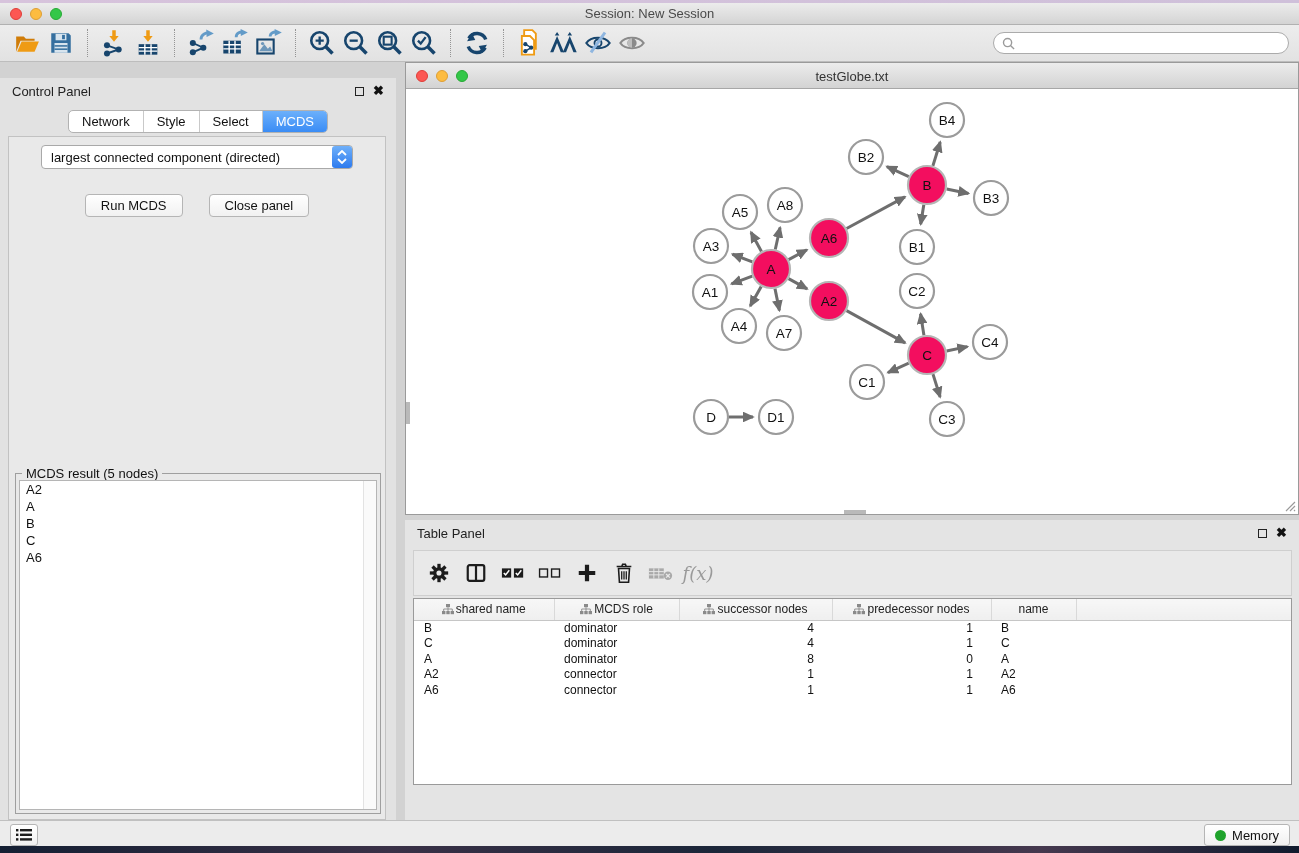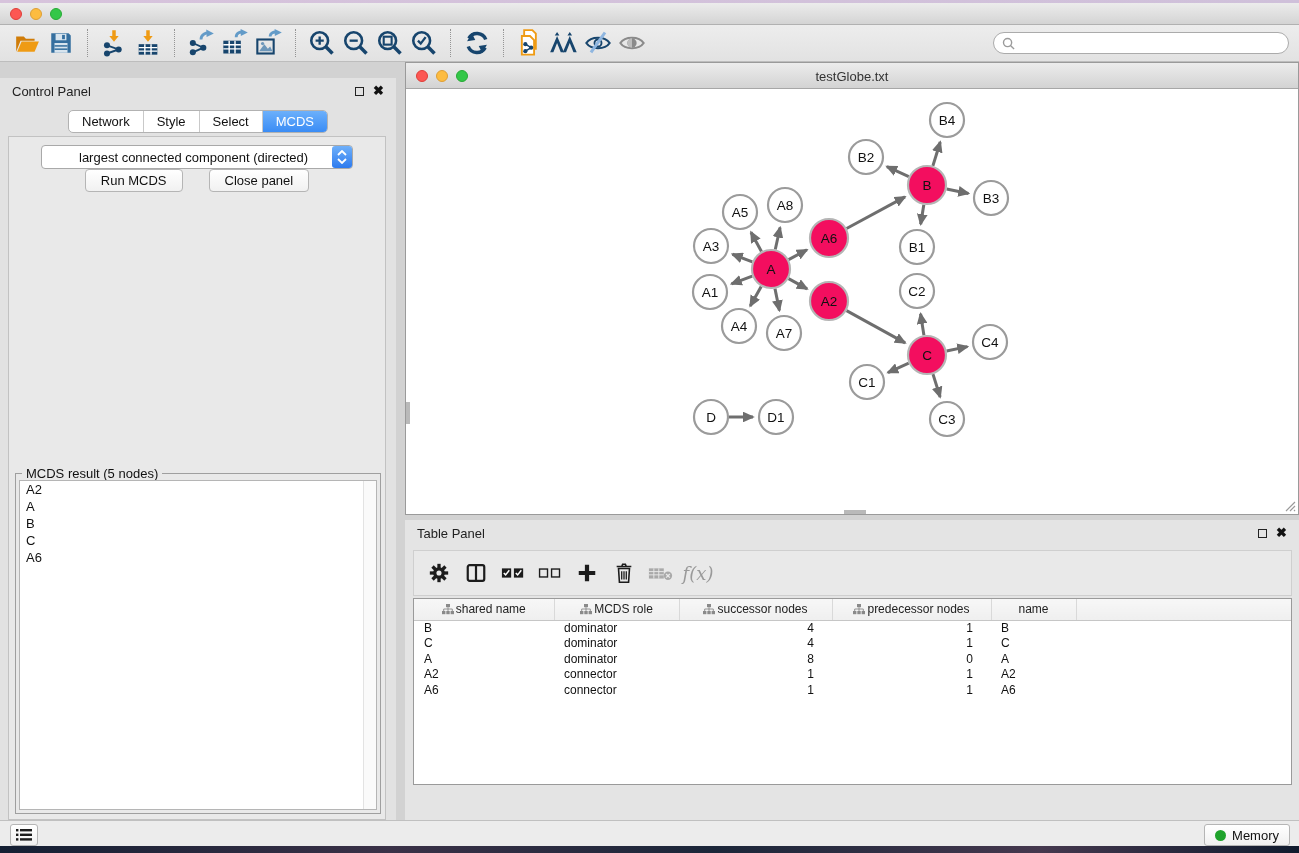--- a/index.html
+++ b/index.html
@@ -48,25 +48,25 @@
   .seg { display:flex; background:#fff; border:1px solid #b2b2b2; border-radius:5px; overflow:hidden; width:max-content; }
   .seg-item { font-size:13px; color:#111; padding:3px 13px; border-left:1px solid #c9c9c9; white-space:nowrap; }
   .seg-item:first-child { border-left:none; }
   .seg-item.active { background:linear-gradient(#6cb0fb,#3a8cf5); color:#fff; }
 
   .cp-tabs { position:absolute; left:50%; transform:translateX(-50%); top:32px; }
   .cp-content { position:absolute; left:8px; top:58px; width:378px; height:684px;
       background:#e9e9e9; border:1px solid #c2c2c2; }
   .opt-label { text-align:center; margin-top:17px; font-size:13px; color:#111; }
   .dropdown { position:relative; margin:8px auto 0; width:312px; height:24px; background:#fff;
-      border:1px solid #a9a9a9; border-radius:4px; display:flex; align-items:center;padding-left:28px; }
+      border:1px solid #a9a9a9; border-radius:4px; display:flex; align-items:center; }
   .dropdown .dval { font-size:13px; color:#111; padding-left:9px; flex:1; white-space:nowrap; overflow:hidden; }
   .dropdown .stepper { width:20px; height:22px; border-radius:3px; background:linear-gradient(#6fb0fa,#2d7bef);
       display:flex; flex-direction:column; align-items:center; justify-content:center; gap:2px; margin-right:0px; }
-  .btn-row { display:flex; justify-content:center; gap:26px; margin-top:0; }
+  .btn-row { display:flex; justify-content:center; gap:26px; margin-top:25px; }
   .push-btn { font-size:13px; color:#111; background:linear-gradient(#ffffff,#f1f1f1);
       border:1px solid #b5b5b5; border-radius:4px; padding:3px 15px; }
 
   .groupbox { position:absolute; left:6px; top:336px; width:366px; height:341px; border:1px solid #9f9f9f; }
   .groupbox .gb-label { position:absolute; top:-8px; left:6px; background:#e9e9e9; padding:0 4px; font-size:13px; color:#111; }
   .listbox { position:absolute; left:3px; top:6px; right:3px; bottom:3px; background:#fff; border:1px solid #b5b5b5; overflow:hidden; }
   .listbox .scroll { position:absolute; right:0; top:0; bottom:0; width:13px; background:#fafafa; border-left:1px solid #e3e3e3; }
   .list-item { font-size:13px; color:#111; padding:1px 6px; line-height:15px; }
 
   
@@ -112,20 +112,21 @@
   <div class="desktop-bottom"></div>
 
   <div class="app">
 
     <div class="titlebar">
       <div class="lights">
         <span class="light red"></span>
         <span class="light yellow"></span>
         <span class="light green"></span>
       </div>
+      <div class="title">Session: New Session</div>
     </div>
 
     <div class="toolbar">
       <span class="tbi" title="Open Session">
         <svg width="28" height="26" viewBox="0 0 24 24">
           <path d="M2 20 L2 6 L9 6 L11 8 L19 8 L19 10 L6 10 L2 20 Z" fill="#d07c08"></path>
           <path d="M3 20 L7 10.5 L23 10.5 L19 20 Z" fill="#ef9b14"></path>
         </svg>
       </span>
       <span class="tbi" title="Save Session">

